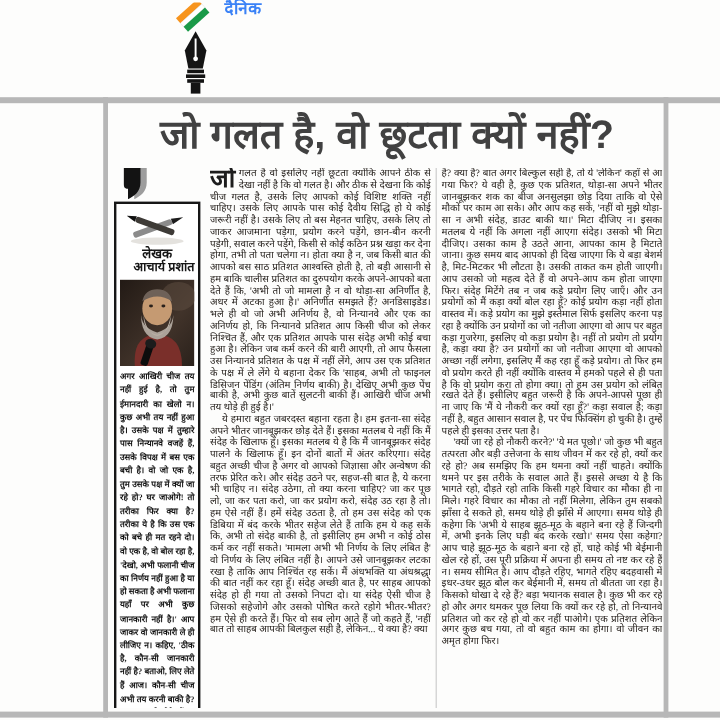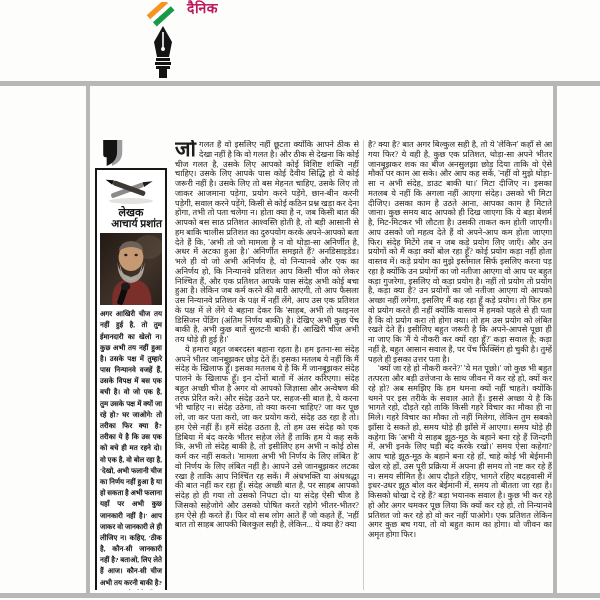--- a/index.html
+++ b/index.html
@@ -6,21 +6,21 @@
   html, body { margin: 0; padding: 0; }
   body { width: 600px; height: 600px; background: #ffffff; }
   .page { position: relative; width: 600px; height: 600px; background: #fdfdfc;
           font-family: "Liberation Serif", serif; overflow: hidden; }
 
   
   .masthead { position: absolute; top: 2px; left: 146px; display: flex; align-items: flex-start; }
   .nib { width: 34px; height: 78px; }
   .nib svg { width: 34px; height: 78px; display: block; }
   .mast-text { margin-left: 5px; }
-  .kicker { color: #be185d; font-weight: bold; font-size: 14px; line-height: 1.05;
+  .kicker { color: #3b82f6; font-weight: bold; font-size: 14px; line-height: 1.05;
             letter-spacing: 0.5px; margin-left: 2px; text-align: center; }
   .mast-title { color: #1b110a; font-weight: bold; font-size: 52px; line-height: 0.95;
                 letter-spacing: 0px; margin-top: -1px; }
 
   
   .hrule, .vrule { position: absolute; background: #b7b7b7; }
   .hrule.top    { left: 0; top: 81px; width: 600px; height: 5px; }
   .hrule.bottom { left: 0; top: 593px; width: 600px; height: 5px; }
   .vrule.left   { left: 86px;  top: 81px; width: 4px; height: 517px; }
   .vrule.right  { left: 553px; top: 81px; width: 4px; height: 517px; }
@@ -79,20 +79,21 @@
     <div class="mast-text">
       <div class="kicker">दैनिक</div>
     </div>
   </header>
 
   <div class="hrule top"></div>
   <div class="vrule left"></div>
   <div class="vrule right"></div>
   <div class="hrule bottom"></div>
 
+  <h1 class="headline">जो गलत है, वो छूटता क्यों नहीं?</h1>
 
   <main class="article-body">
 
     <aside class="sidebar">
       <div class="q-open">
         <svg viewBox="0 0 26 30" xmlns="http://www.w3.org/2000/svg">
           <path d="M8 0 H24 V14 C24 23 18 27 12 30 L12 20 C8 20 8 18 8 14 Z" fill="#9d9d9d" transform="translate(2,0)"></path>
           <path d="M4 0 H20 V14 C20 23 14 27 8 30 L8 20 C4 20 4 18 4 14 Z" fill="#131313"></path>
         </svg>
       </div>

